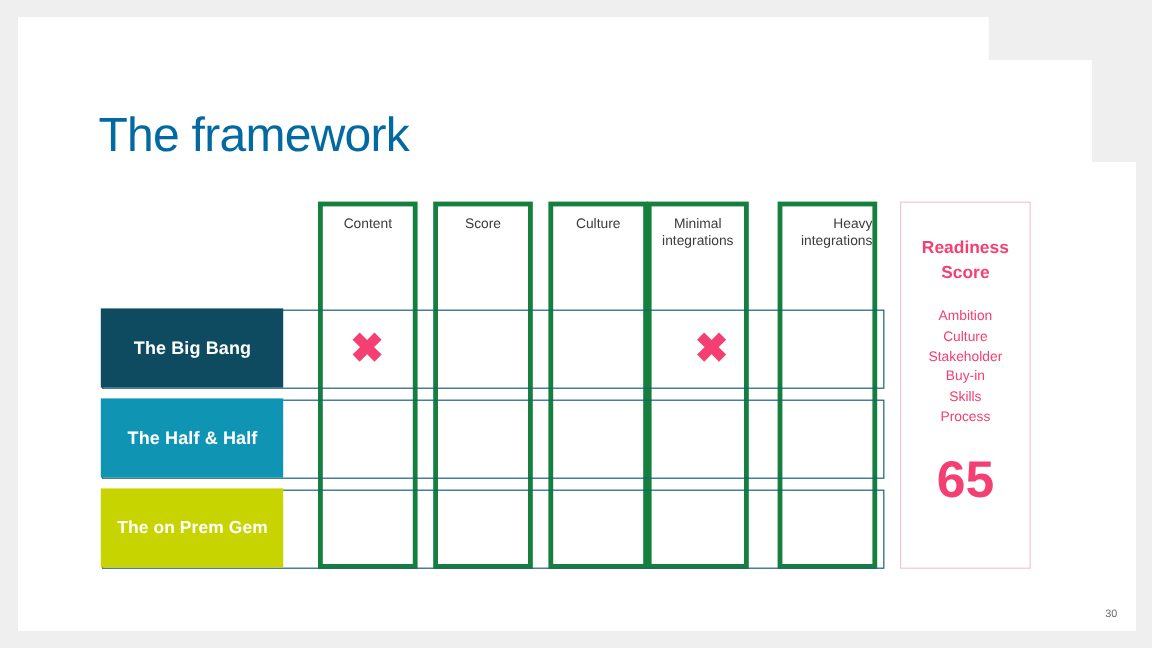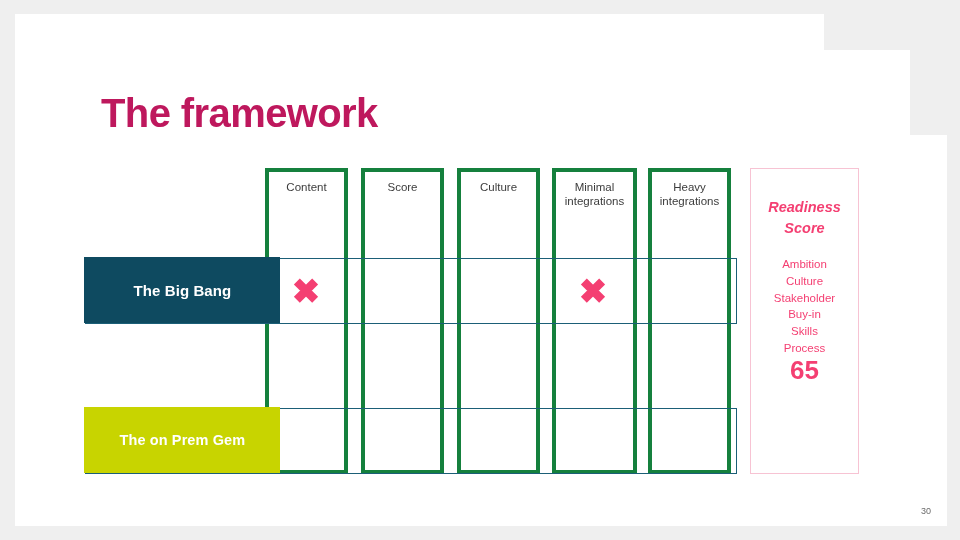--- a/index.html
+++ b/index.html
@@ -28,26 +28,25 @@
       932px 512px,
       0 512px
     );
   }
 
   
   #page-title {
     position:absolute;
     left:82px; top:93px;
     font-size:40px;
-    font-weight:bold;
+    font-weight:normal;
     letter-spacing:-0.6px;
-    color:#be185d;
+    color:#0369a1;
     line-height:1;
     white-space:nowrap;
-    margin-left:19px;
   }
 
   
   #framework-table {
     position:absolute;
     left:0; top:0;
     width:960px; height:540px;
     pointer-events:none;
   }
   #framework-table > * { pointer-events:auto; }
@@ -75,21 +74,21 @@
     position:absolute;
     left:85px;
     width:652px;
     height:66px;
     border:1.6px solid #1b5f77;
     background:transparent;
   }
   .row-label {
     position:absolute;
     left:-1.6px; top:-1.6px;
-    width:196px; height:66px;
+    width:152px; height:66px;
     display:flex;
     align-items:center;
     justify-content:center;
     color:#ffffff;
     font-size:15px;
     font-weight:bold;
     letter-spacing:.1px;
     white-space:nowrap;
   }
   .row-label.small { font-size:14.5px; }
@@ -121,31 +120,31 @@
     border:1px solid #f7c3d3;
     background:#ffffff;
     text-align:center;
     color:#f43f72;
   }
   #readiness-title {
     margin-top:28px;
     font-size:14.5px;
     font-weight:bold;
     line-height:1.45;
-    font-style:italic;
   }
   #readiness-criteria {
     margin-top:17px;
     font-size:11.5px;
     line-height:1.46;
     white-space:pre-line;
     font-weight:normal;
   }
   #readiness-value {
-    font-size:26px;
+    margin-top:22px;
+    font-size:43px;
     font-weight:bold;
     line-height:1;
   }
 
   
   #page-number {
     position:absolute;
     right:29px; bottom:24px;
     font-size:9px;
     color:#6a6a6a;
@@ -162,31 +161,34 @@
 
   <div class="column-box" style="left:265px; width:83px;">
     <div class="column-label">Content</div>
   </div>
   <div class="column-box" style="left:361px; width:83px;">
     <div class="column-label">Score</div>
   </div>
   <div class="column-box" style="left:457px; width:83px;">
     <div class="column-label">Culture</div>
   </div>
-  <div class="column-box" style="left:552px; width:85px;">
+  <div class="column-box" style="left:539px; width:85px;">
     <div class="column-label" style="white-space:pre-line;">Minimal
 integrations</div>
   </div>
   <div class="column-box" style="left:648px; width:83px;">
-    <div class="column-label" style="white-space:pre-line;">Heavy
+    <div class="column-label" style="white-space:pre-line;text-align:right;">Heavy
 integrations</div>
   </div>
 
   <div class="row-band row-1">
     <div class="row-label">The Big Bang</div>
+  </div>
+  <div class="row-band row-2">
+    <div class="row-label">The Half &amp; Half</div>
   </div>
   <div class="row-band row-3">
     <div class="row-label small">The on Prem Gem</div>
   </div>
 
   <div class="x-mark" style="left:306px; top:291px;">✖</div>
   <div class="x-mark" style="left:593px; top:291px;">✖</div>
 
 </div>
 

